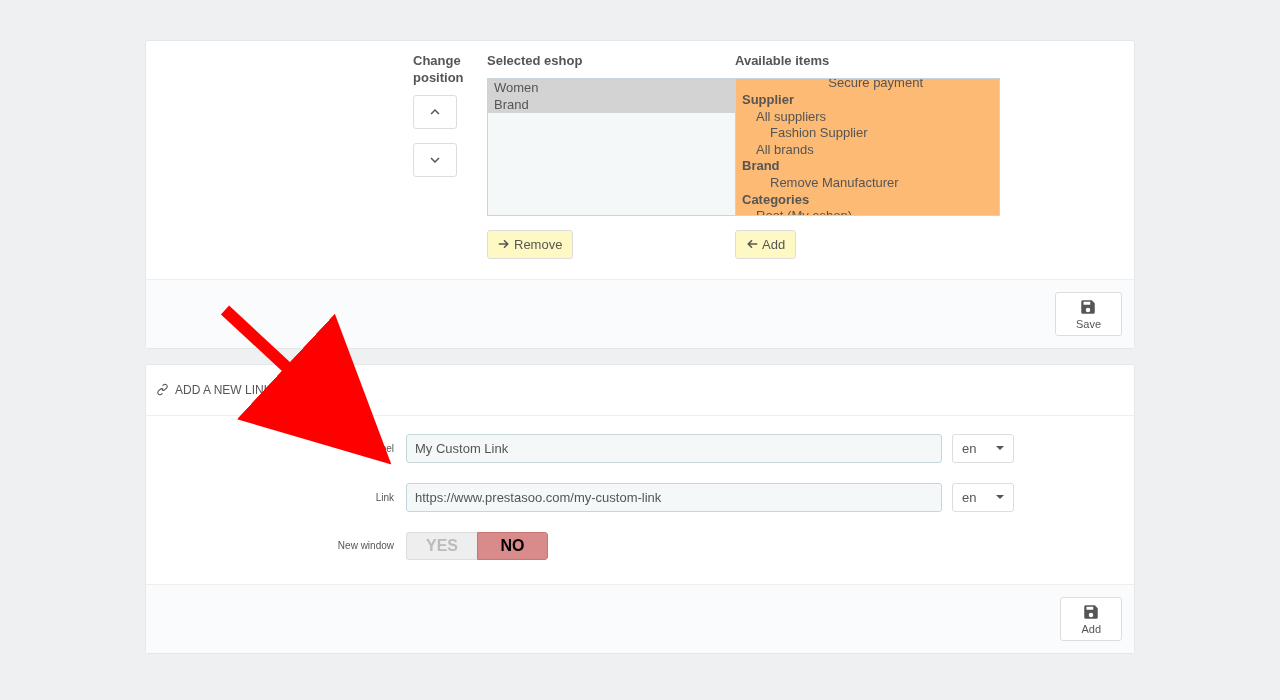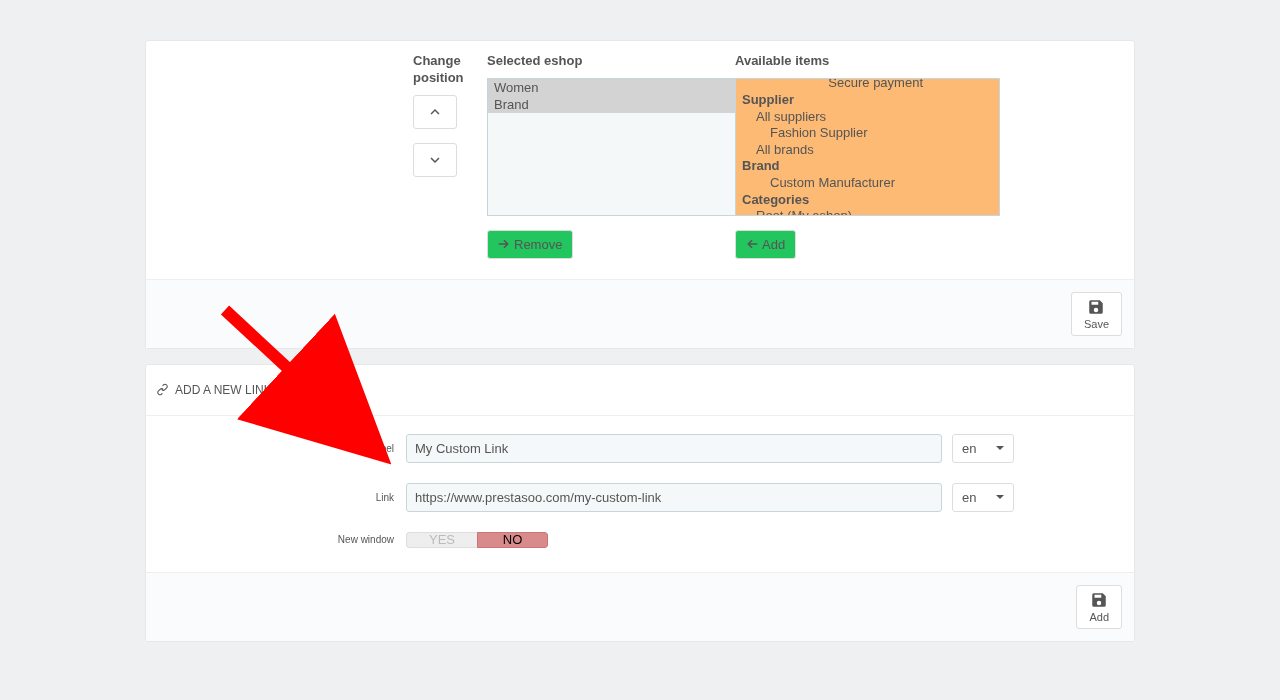--- a/index.html
+++ b/index.html
@@ -82,21 +82,21 @@
   .lvl1 { padding-left: 14px; }
   .lvl2 { padding-left: 28px; }
   .truncated { text-align: right; padding-right: 70px; color: #555; margin-top: -4px; }
 
   .action-row {
     display: flex;
     margin-top: 14px;
   }
   .btn {
     border: 1px solid #ddd;
-    background: #22c55e;
+    background: #fef9c3;
     border-radius: 3px;
     padding: 6px 10px;
     font-size: 13px;
     color: #555;
     display: inline-flex;
     align-items: center;
     gap: 4px;
     cursor: pointer;
   }
   .btn svg { width: 12px; height: 12px; fill: #555; }
@@ -105,21 +105,21 @@
     background: #fafbfc;
     border-top: 1px solid #eee;
     padding: 12px 12px;
     display: flex;
     justify-content: flex-end;
   }
   .icon-btn {
     border: 1px solid #ddd;
     background: #fff;
     border-radius: 3px;
-    padding: 5px 12px;
+    padding: 5px 20px;
     display: flex;
     flex-direction: column;
     align-items: center;
     cursor: pointer;
     min-width: 38px;
   }
   .icon-btn svg { width: 18px; height: 18px; fill: #555; margin-bottom: 2px; }
   .icon-btn span { font-size: 11px; color: #555; }
 
   
@@ -179,26 +179,26 @@
     border-right: 4px solid transparent;
     border-top: 4px solid #555;
   }
   .toggle {
     display: inline-flex;
     border-radius: 3px;
     overflow: hidden;
   }
   .toggle-half {
     width: 71px;
-    height: 16px;
+    height: 28px;
     display: flex;
     align-items: center;
     justify-content: center;
-    font-size: 13px;
-    font-weight: 400;
+    font-size: 16px;
+    font-weight: 700;
     cursor: pointer;
   }
   .toggle-yes {
     background: #eee;
     color: #bbb;
     border: 1px solid #ddd;
     border-right: none;
     border-top-left-radius: 3px;
     border-bottom-left-radius: 3px;
   }
@@ -257,21 +257,21 @@
 
     <div class="col-available">
       <div class="col-header">Available items</div>
       <div class="avail-box">
         <div class="avail-line truncated">Secure payment</div>
         <div class="avail-line lvl0">Supplier</div>
         <div class="avail-line lvl1">All suppliers</div>
         <div class="avail-line lvl2">Fashion Supplier</div>
         <div class="avail-line lvl1">All brands</div>
         <div class="avail-line lvl0">Brand</div>
-        <div class="avail-line lvl2">Custom Manufacturer</div>
+        <div class="avail-line lvl2">Remove Manufacturer</div>
         <div class="avail-line lvl0">Categories</div>
         <div class="avail-line lvl1">Root (My eshop)</div>
       </div>
       <div class="action-row">
         <button class="btn">
           <svg viewBox="0 0 16 16">
                 <path d="M15 9H5.4l3.3 3.3-1.4 1.4L1.6 8l5.7-5.7 1.4 1.4L5.4 7H15z"></path>
               </svg>
           <span>Add</span>
         </button>

